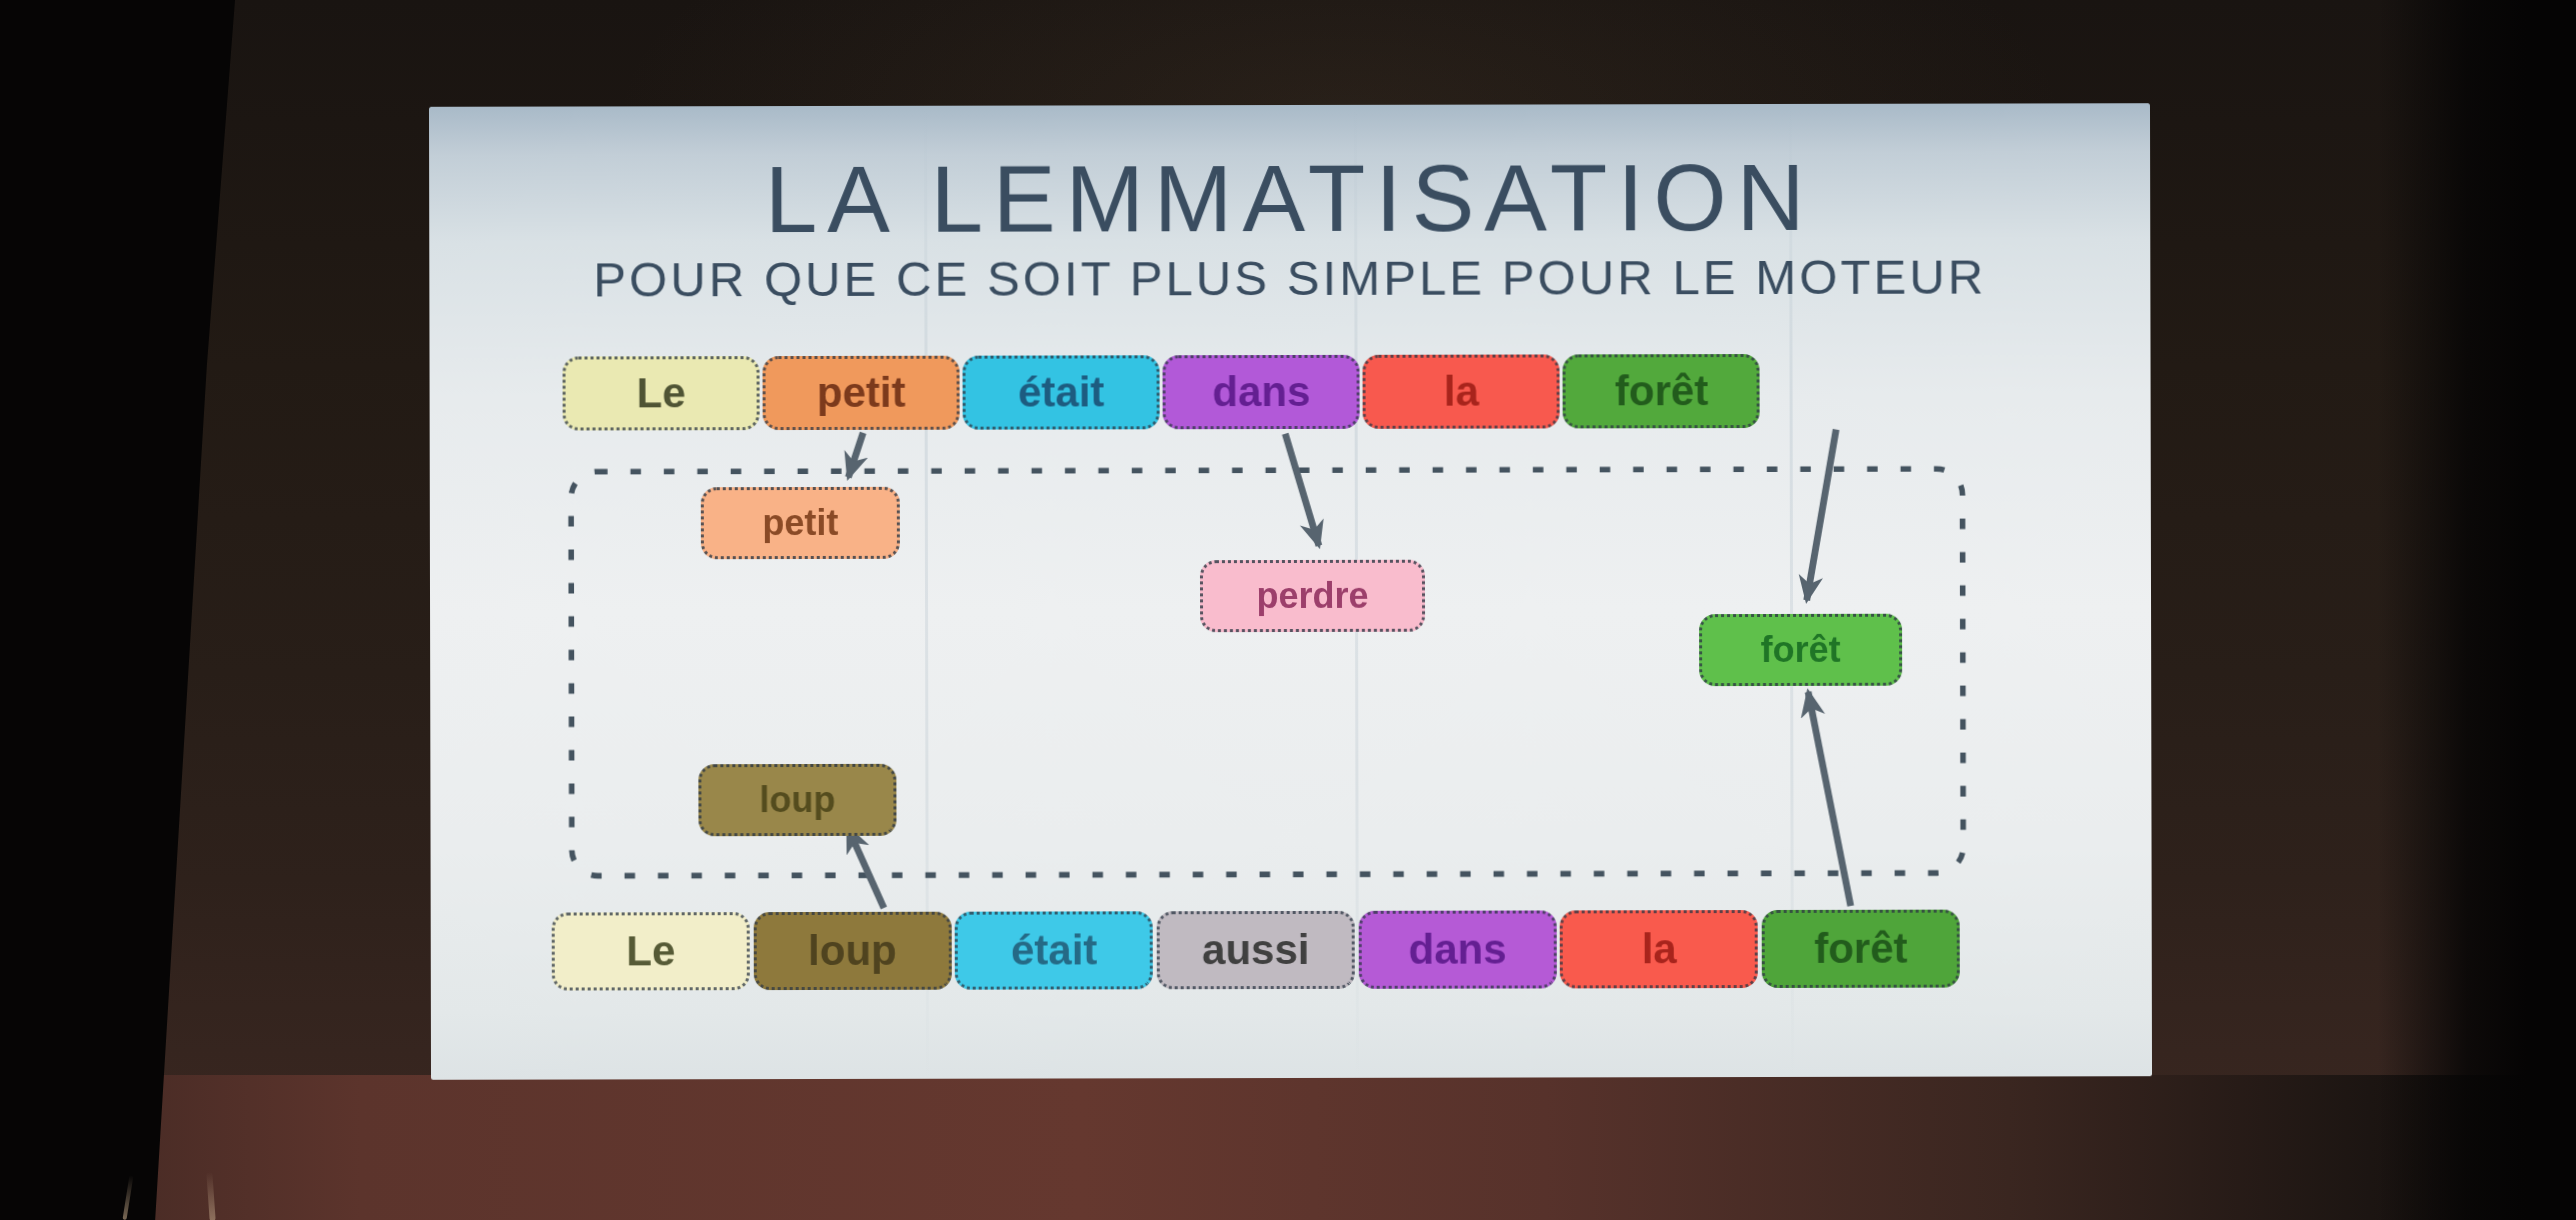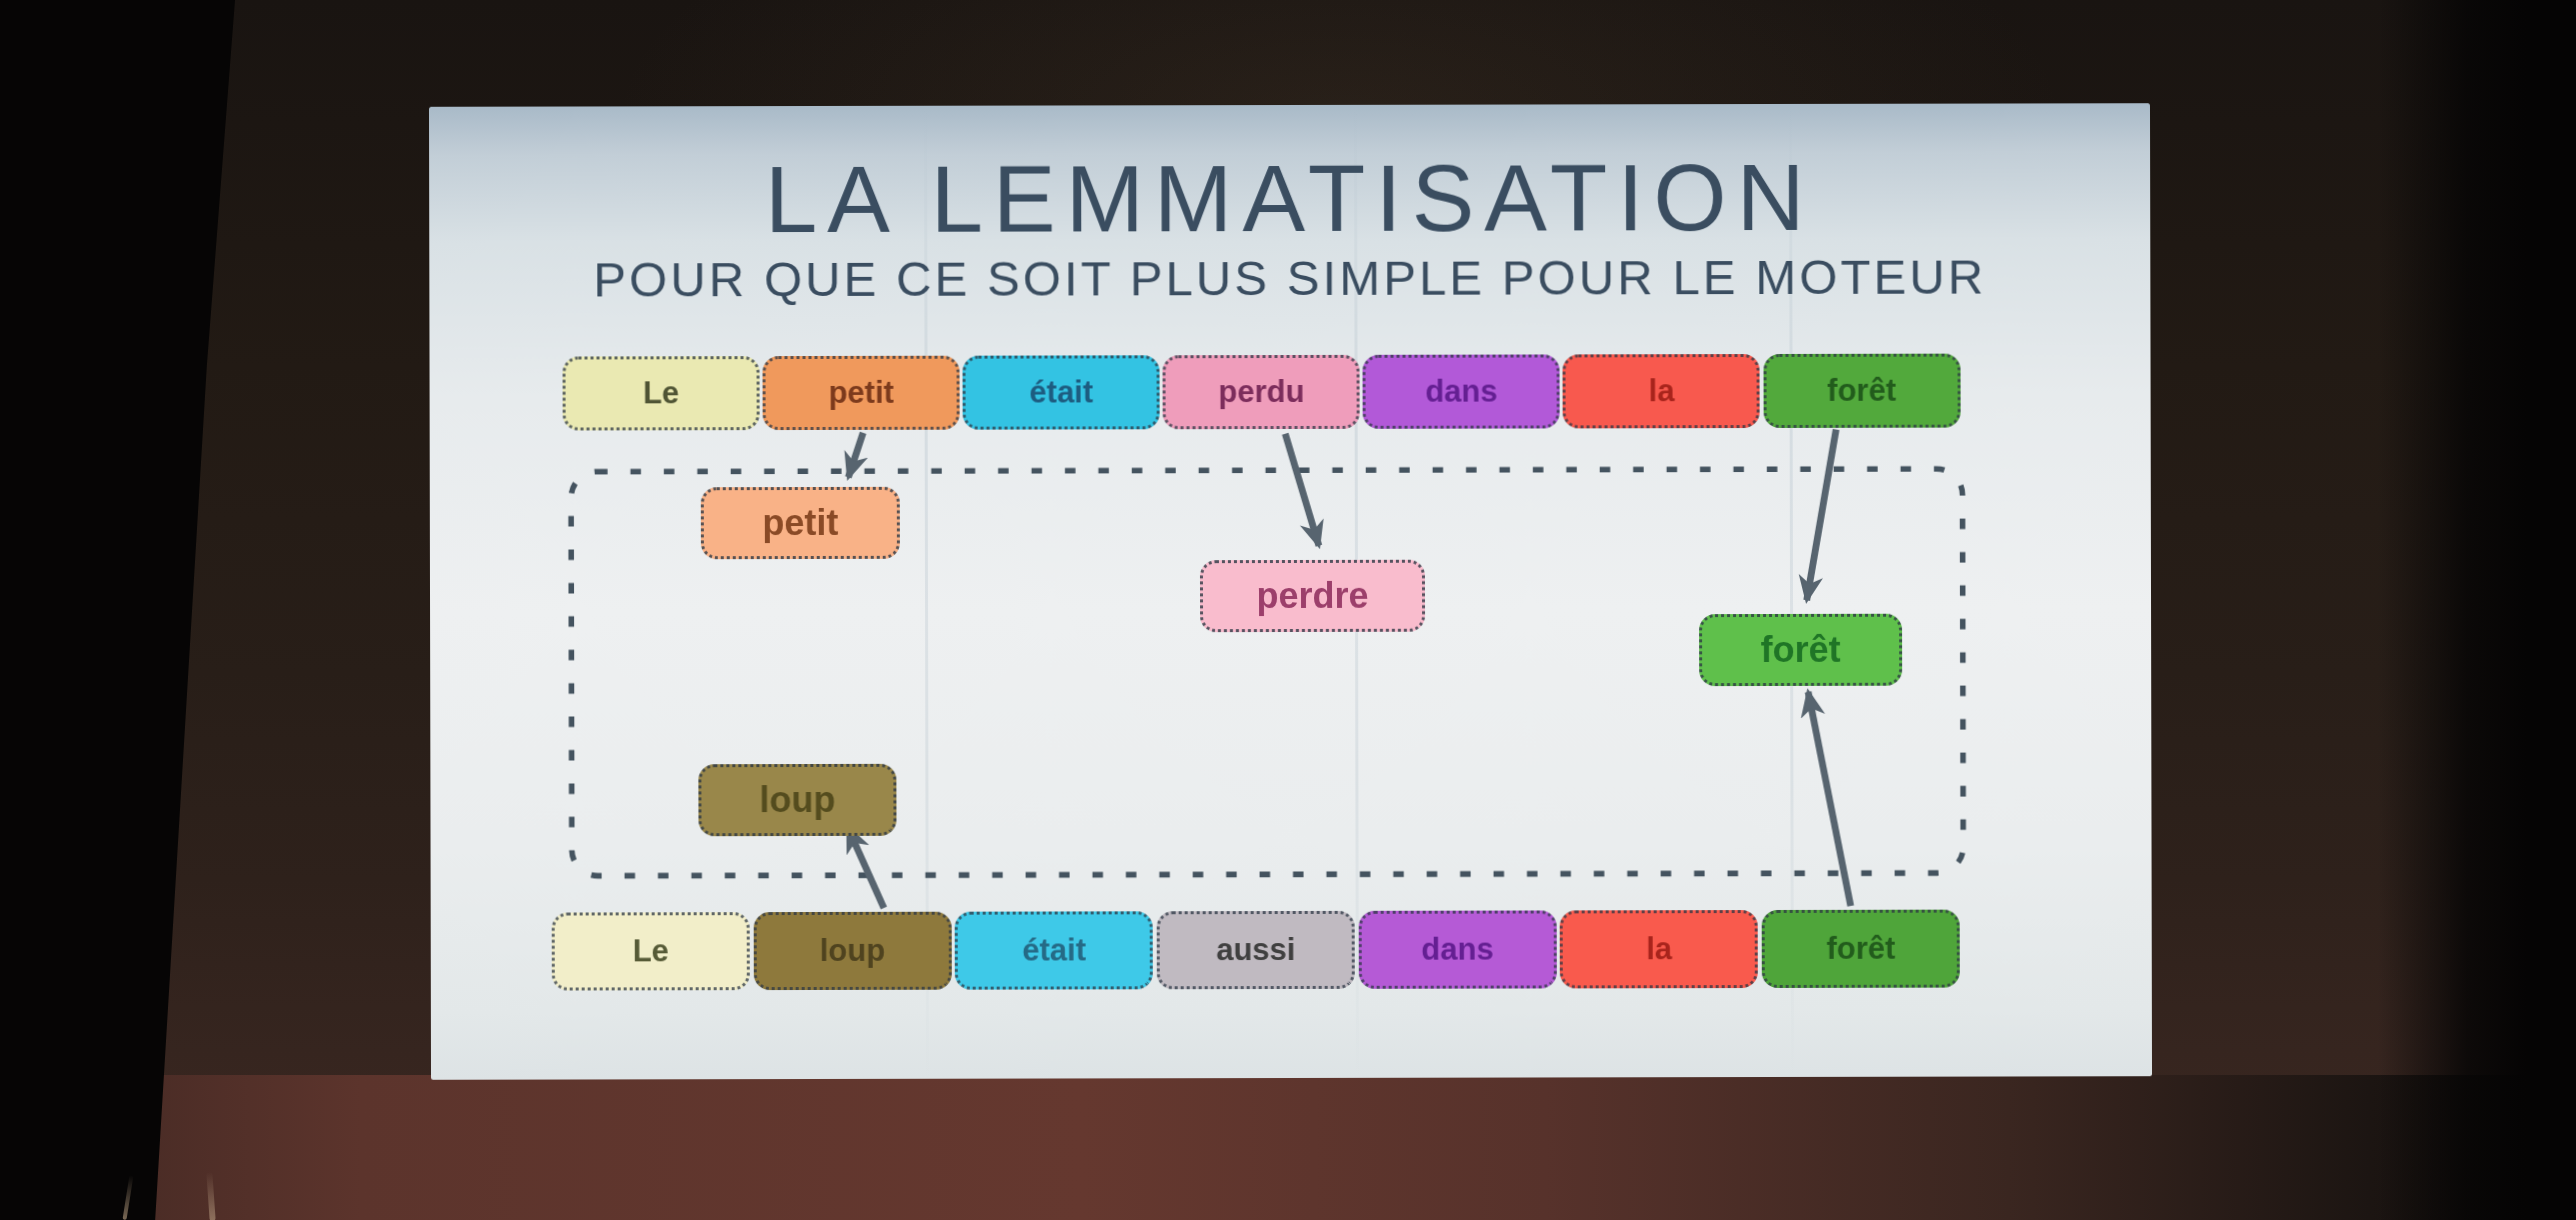--- a/index.html
+++ b/index.html
@@ -54,21 +54,21 @@
     text-align:center;font-size:49px;font-weight:400;letter-spacing:3.1px;
   }
 
   .word-row{position:absolute;display:flex;}
   .row-top{left:133px;top:250px;gap:3.1px;}
   .row-bottom{left:121px;top:806px;gap:3.7px;}
   .word-box{
     width:197px;height:74px;box-sizing:border-box;
     border:3.1px dotted rgba(44,55,68,0.75);border-radius:16px;
     display:flex;align-items:center;justify-content:center;
-    font-size:31px;font-weight:bold;
+    font-size:42px;font-weight:bold;
   }
   .row-bottom .word-box{width:198px;height:78px;}
 
   .lemma{
     position:absolute;box-sizing:border-box;
     border:3.1px dotted rgba(44,55,68,0.8);border-radius:16px;
     display:flex;align-items:center;justify-content:center;
     font-size:36px;font-weight:bold;
   }
   #lemma-petit {left:271px; top:381px; width:199px;height:72px;}
@@ -109,21 +109,20 @@
           <line x1="2272" y1="526" x2="2224" y2="802" stroke="#57646f" stroke-width="11" marker-end="url(#arrowhead)"></line>
           <line x1="2294" y1="1296" x2="2226" y2="950" stroke="#57646f" stroke-width="11" marker-end="url(#arrowhead)"></line>
           <line x1="732" y1="1296" x2="674" y2="1166" stroke="#57646f" stroke-width="11" marker-end="url(#arrowhead)"></line>
         </g>
     </svg>
 
     <div class="word-row row-top">
       <div class="word-box" style="background-color: rgb(234, 233, 178); color: rgb(79, 84, 52);">Le</div>
       <div class="word-box" style="background-color: rgb(240, 153, 92); color: rgb(124, 58, 28);">petit</div>
       <div class="word-box" style="background-color: rgb(51, 195, 227); color: rgb(29, 92, 128);">était</div>
-      <div class="word-box" style="background-color: rgb(239, 157, 187); color: rgb(124, 45, 92);">perdu</div>
       <div class="word-box" style="background-color: rgb(178, 89, 216); color: rgb(100, 31, 146);">dans</div>
       <div class="word-box" style="background-color: rgb(248, 89, 78); color: rgb(168, 36, 28);">la</div>
       <div class="word-box" style="background-color: rgb(82, 169, 60); color: rgb(34, 92, 28);">forêt</div>
     </div>
 
     <div class="lemma" id="lemma-petit" style="background-color: rgb(249, 178, 135); color: rgb(138, 74, 38);">petit</div>
     <div class="lemma" id="lemma-perdre" style="background-color: rgb(249, 188, 205); color: rgb(156, 63, 107);">perdre</div>
     <div class="lemma" id="lemma-foret" style="background-color: rgb(95, 192, 75); color: rgb(31, 117, 38);">forêt</div>
     <div class="lemma" id="lemma-loup" style="background-color: rgb(153, 135, 74); color: rgb(84, 76, 30);">loup</div>
 

